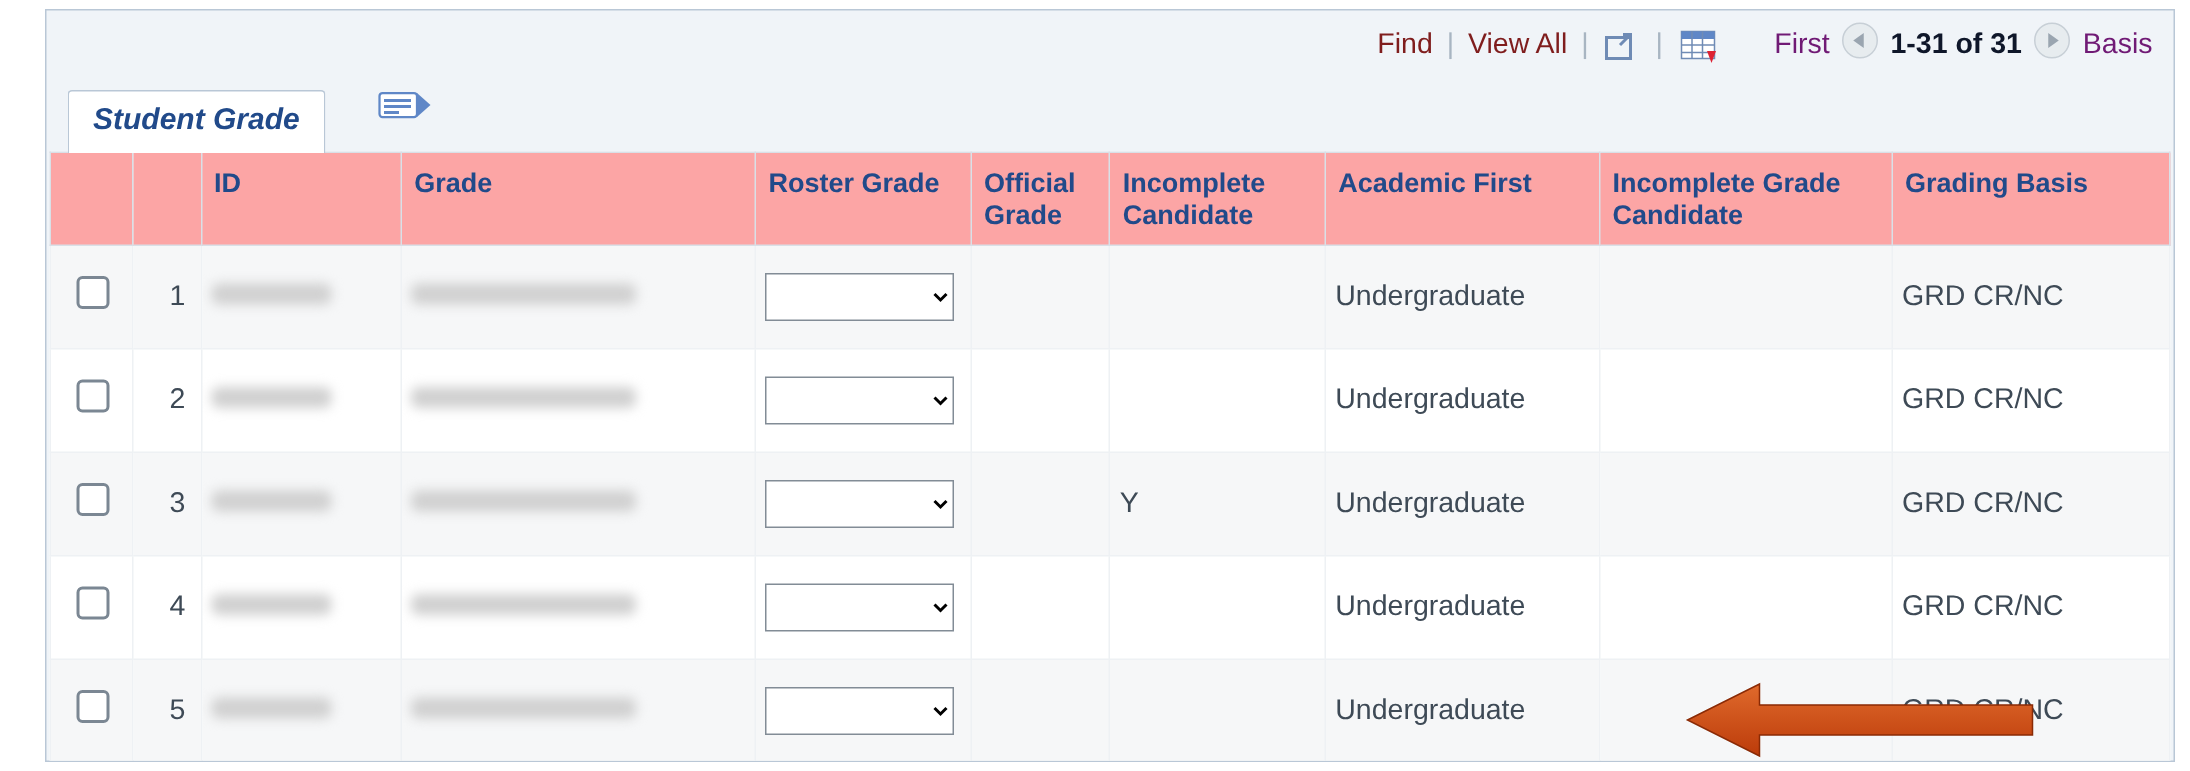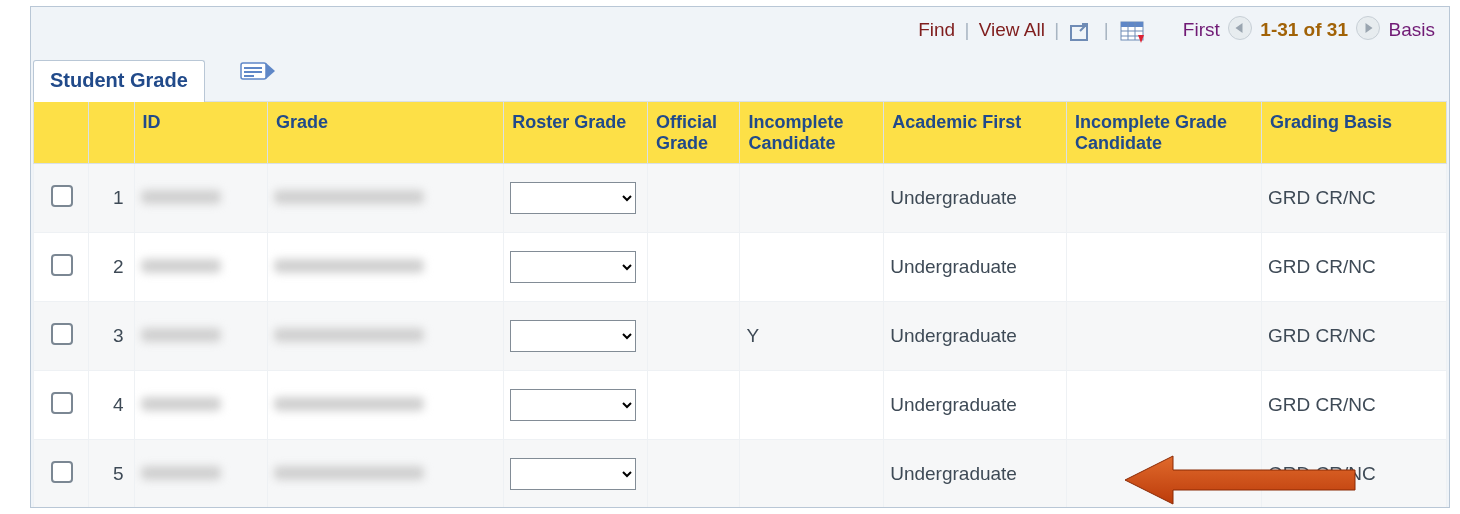--- a/index.html
+++ b/index.html
@@ -36,21 +36,21 @@
     font-size: 19px;
     color: #4a5a6b;
     white-space: nowrap;
   }
   .headerbar .linklike {
     color: #7f1d1d;
     cursor: pointer;
   }
   .headerbar .sep { color: #a8b5c2; padding: 0 4px; }
   .headerbar .lbl   { color: #701a75; }
-  .headerbar .range { color: #a16207; font-weight: 700; }
+  .headerbar .range { color: #0f172a; font-weight: 700; }
   .headerbar svg { vertical-align: -4px; }
   .navbtn {
     display: inline-block;
     width: 22px; height: 22px;
     border-radius: 50%;
     background: #e7ecef;
     border: 1px solid #c7cfd6;
     position: relative;
     vertical-align: -4px;
     margin: 0 3px;
@@ -68,21 +68,22 @@
   .popout-icon, .grid-icon {
     display:inline-block;
     vertical-align:-3px;
     margin: 0 2px;
   }
 
   
   .tabrow {
     position: relative;
     height: 48px;
-    padding-left: 2px;
+    padding-left: 14px;
+    font-style: italic;
   }
   .tab {
     position: relative;
     display: inline-block;
     background: #fff;
     border: 1px solid #b9c7d6;
     border-bottom: none;
     border-radius: 3px 3px 0 0;
     padding: 8px 16px 10px 16px;
     color: #214a8a;
@@ -98,21 +99,21 @@
 
   
   table.grid {
     border-collapse: collapse;
     width: calc(100% - 4px);
     margin-left: 2px;
     background: #fff;
     table-layout: fixed;
   }
   table.grid th {
-    background: #fde047;
+    background: #fca5a5;
     border: 1px solid #d9e0e7;
     text-align: left;
     color: #214a8a;
     font-weight: 700;
     font-size: 18px;
     padding: 10px 8px;
     line-height: 1.15;
     vertical-align: top;
   }
   table.grid td {

